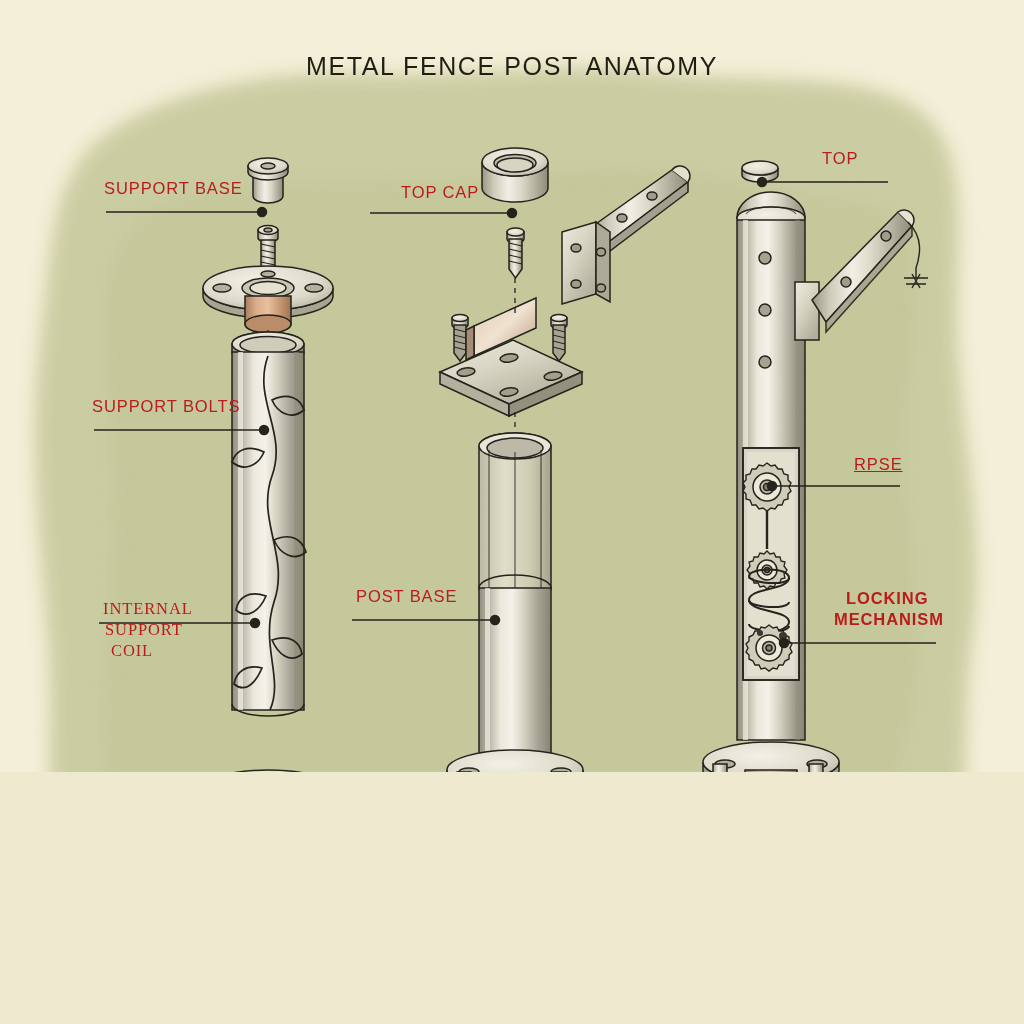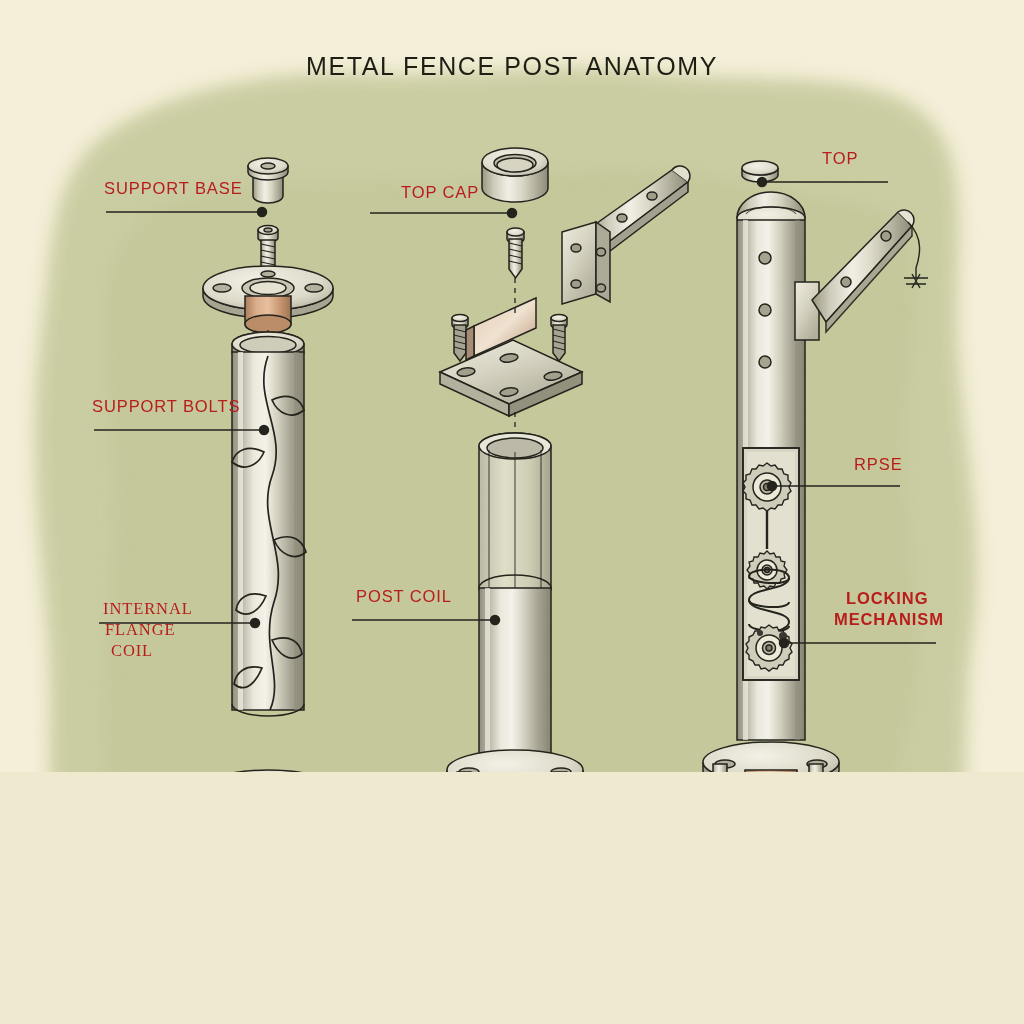--- a/index.html
+++ b/index.html
@@ -435,33 +435,33 @@
 </svg>
 
 <div class="lbl" style="left:104px;top:178px;">
   <div>SUPPORT BASE</div>
 </div>
 <div class="lbl" style="left:92px;top:396px;">
   <div>SUPPORT BOLTS</div>
 </div>
 <div class="lbl" style="left:103px;top:598px;font-family:Liberation Serif, serif;">
   <div>INTERNAL</div>
-  <div style="margin-left:2px">FLANGE</div>
+  <div style="margin-left:2px">SUPPORT</div>
   <div style="margin-left:8px">COIL</div>
 </div>
 <div class="lbl" style="left:374px;top:182px;margin-left:27px;">
   <div>TOP CAP</div>
 </div>
 <div class="lbl" style="left:356px;top:586px;">
-  <div>POST COIL</div>
+  <div>POST BASE</div>
 </div>
 <div class="lbl" style="left:822px;top:148px;">
   <div>TOP</div>
 </div>
-<div class="lbl" style="left:854px;top:454px;">
+<div class="lbl" style="left:854px;top:454px;text-decoration:underline;">
   <div>RPSE</div>
 </div>
 <div class="lbl" style="left:846px;top:588px;font-weight:bold;">
   <div>LOCKING</div>
   <div style="margin-left:-12px">MECHANISM</div>
 </div>
 
 </div>
 
 </body></html>

